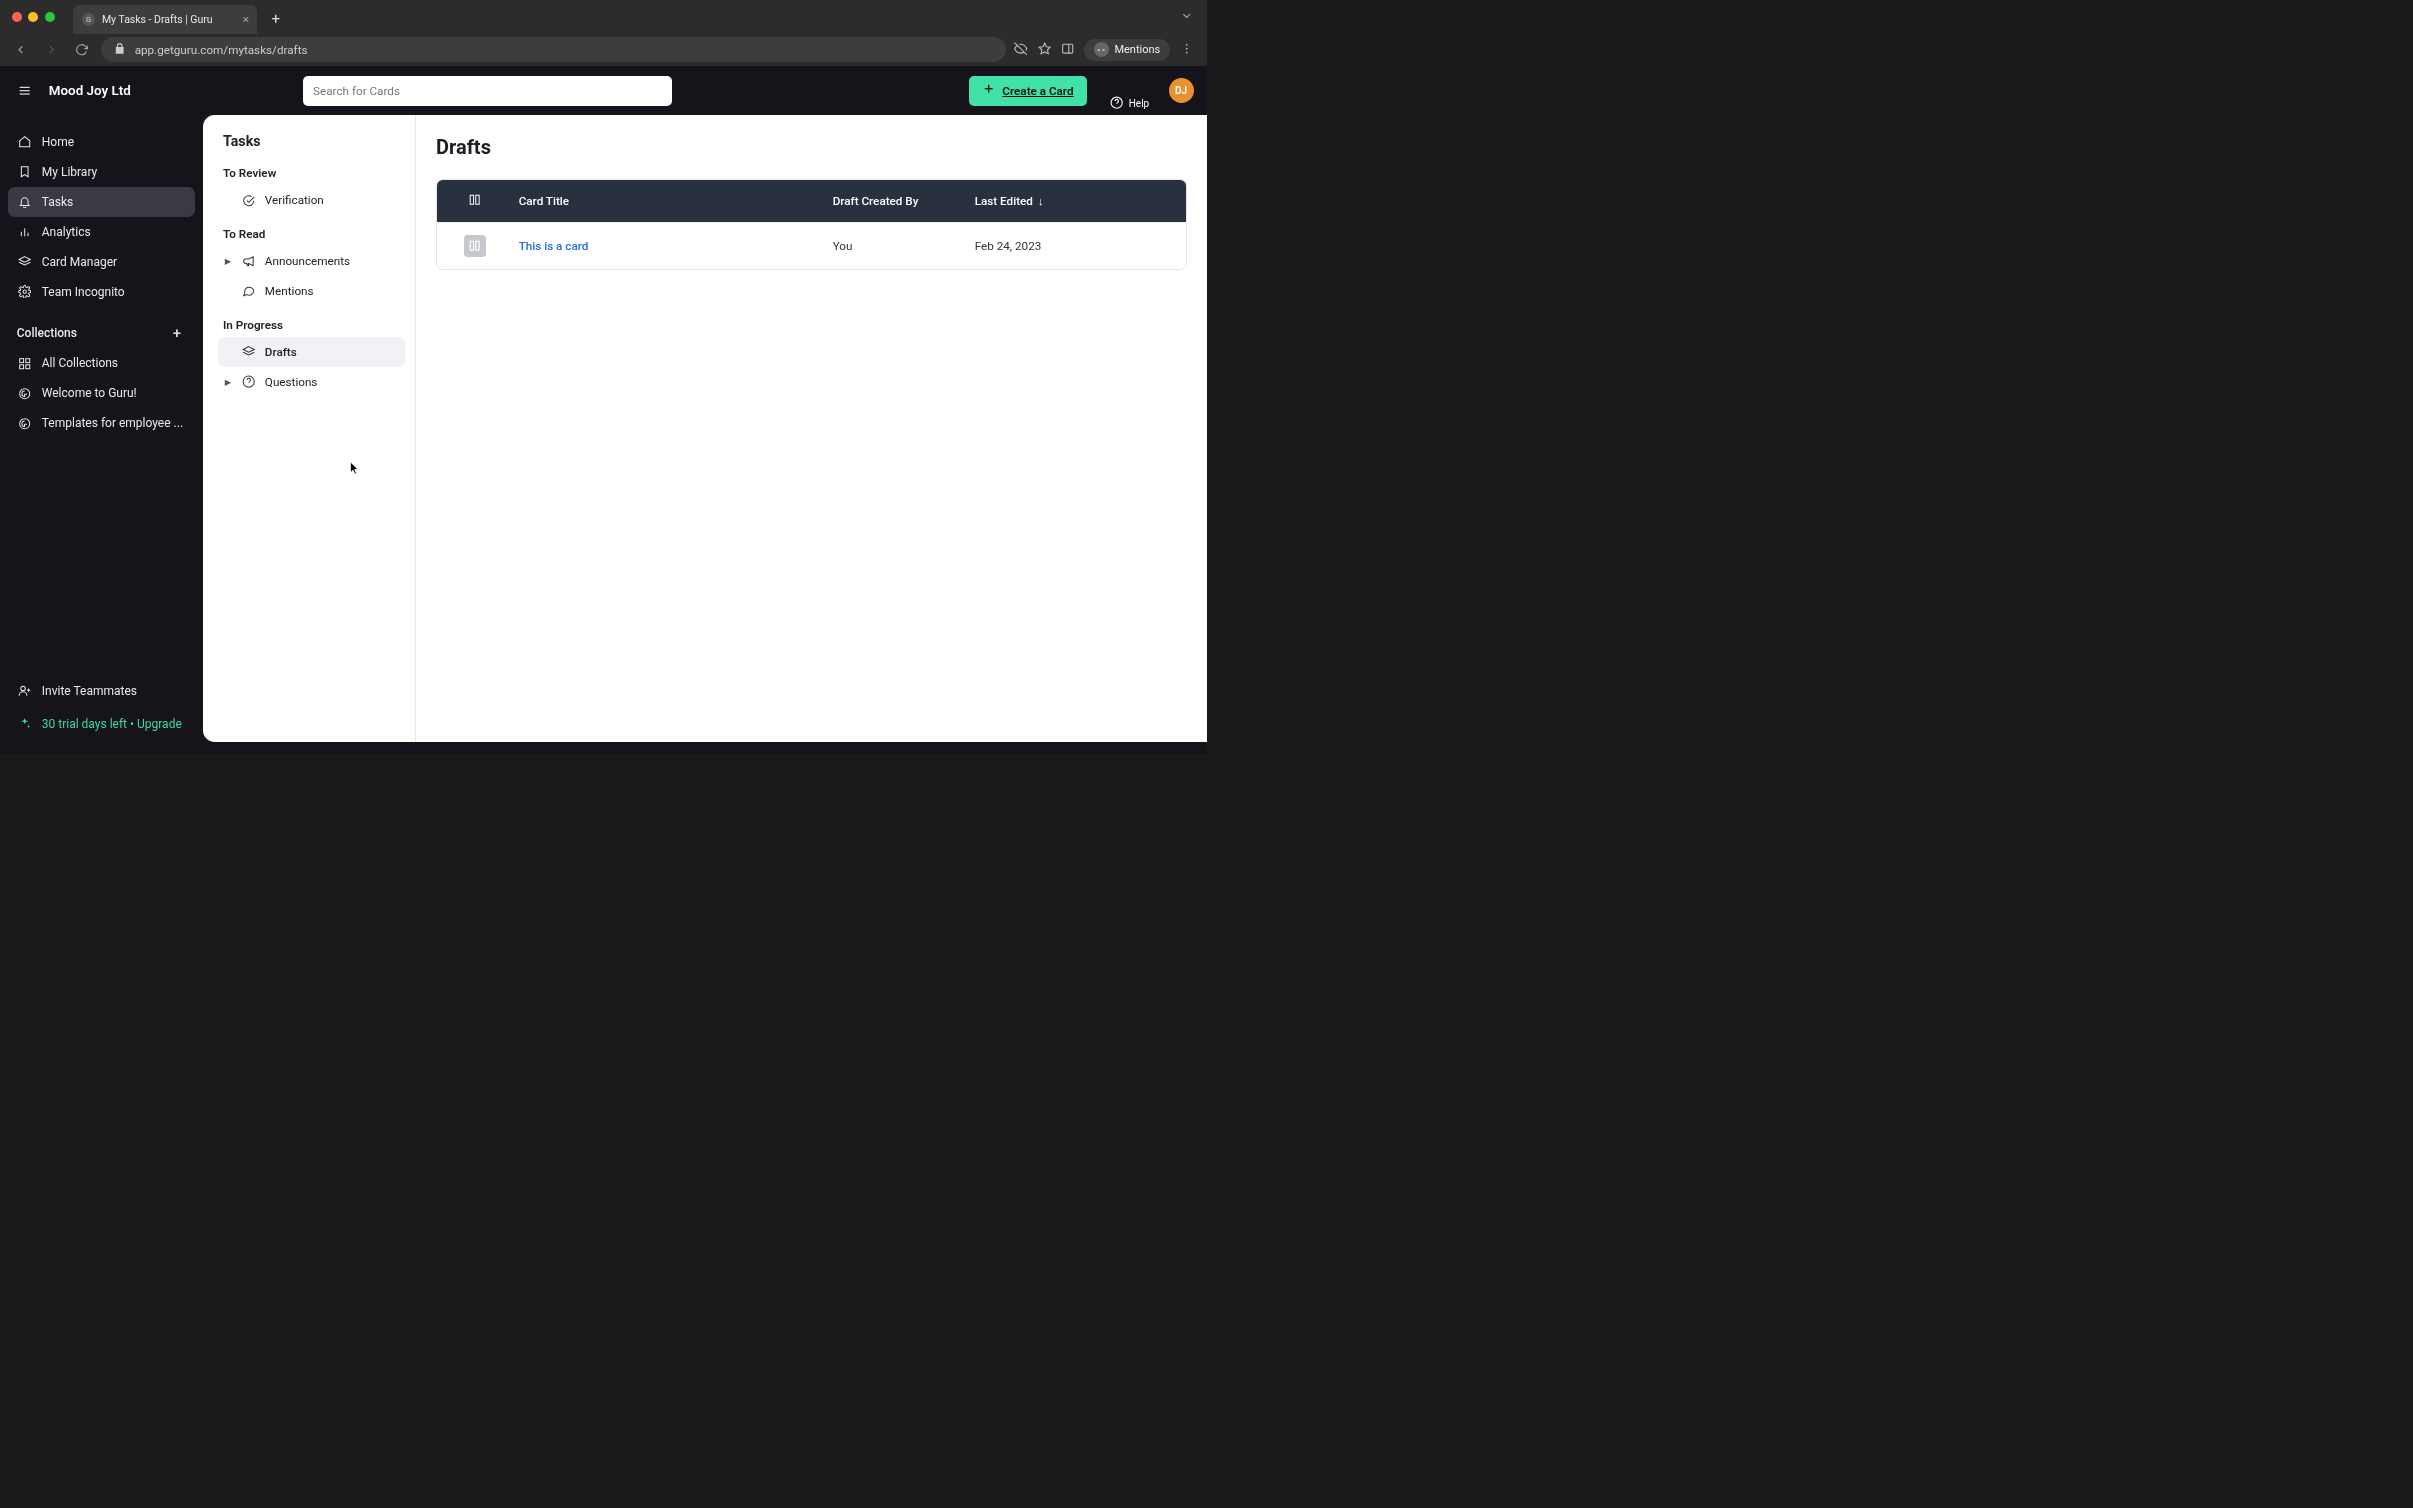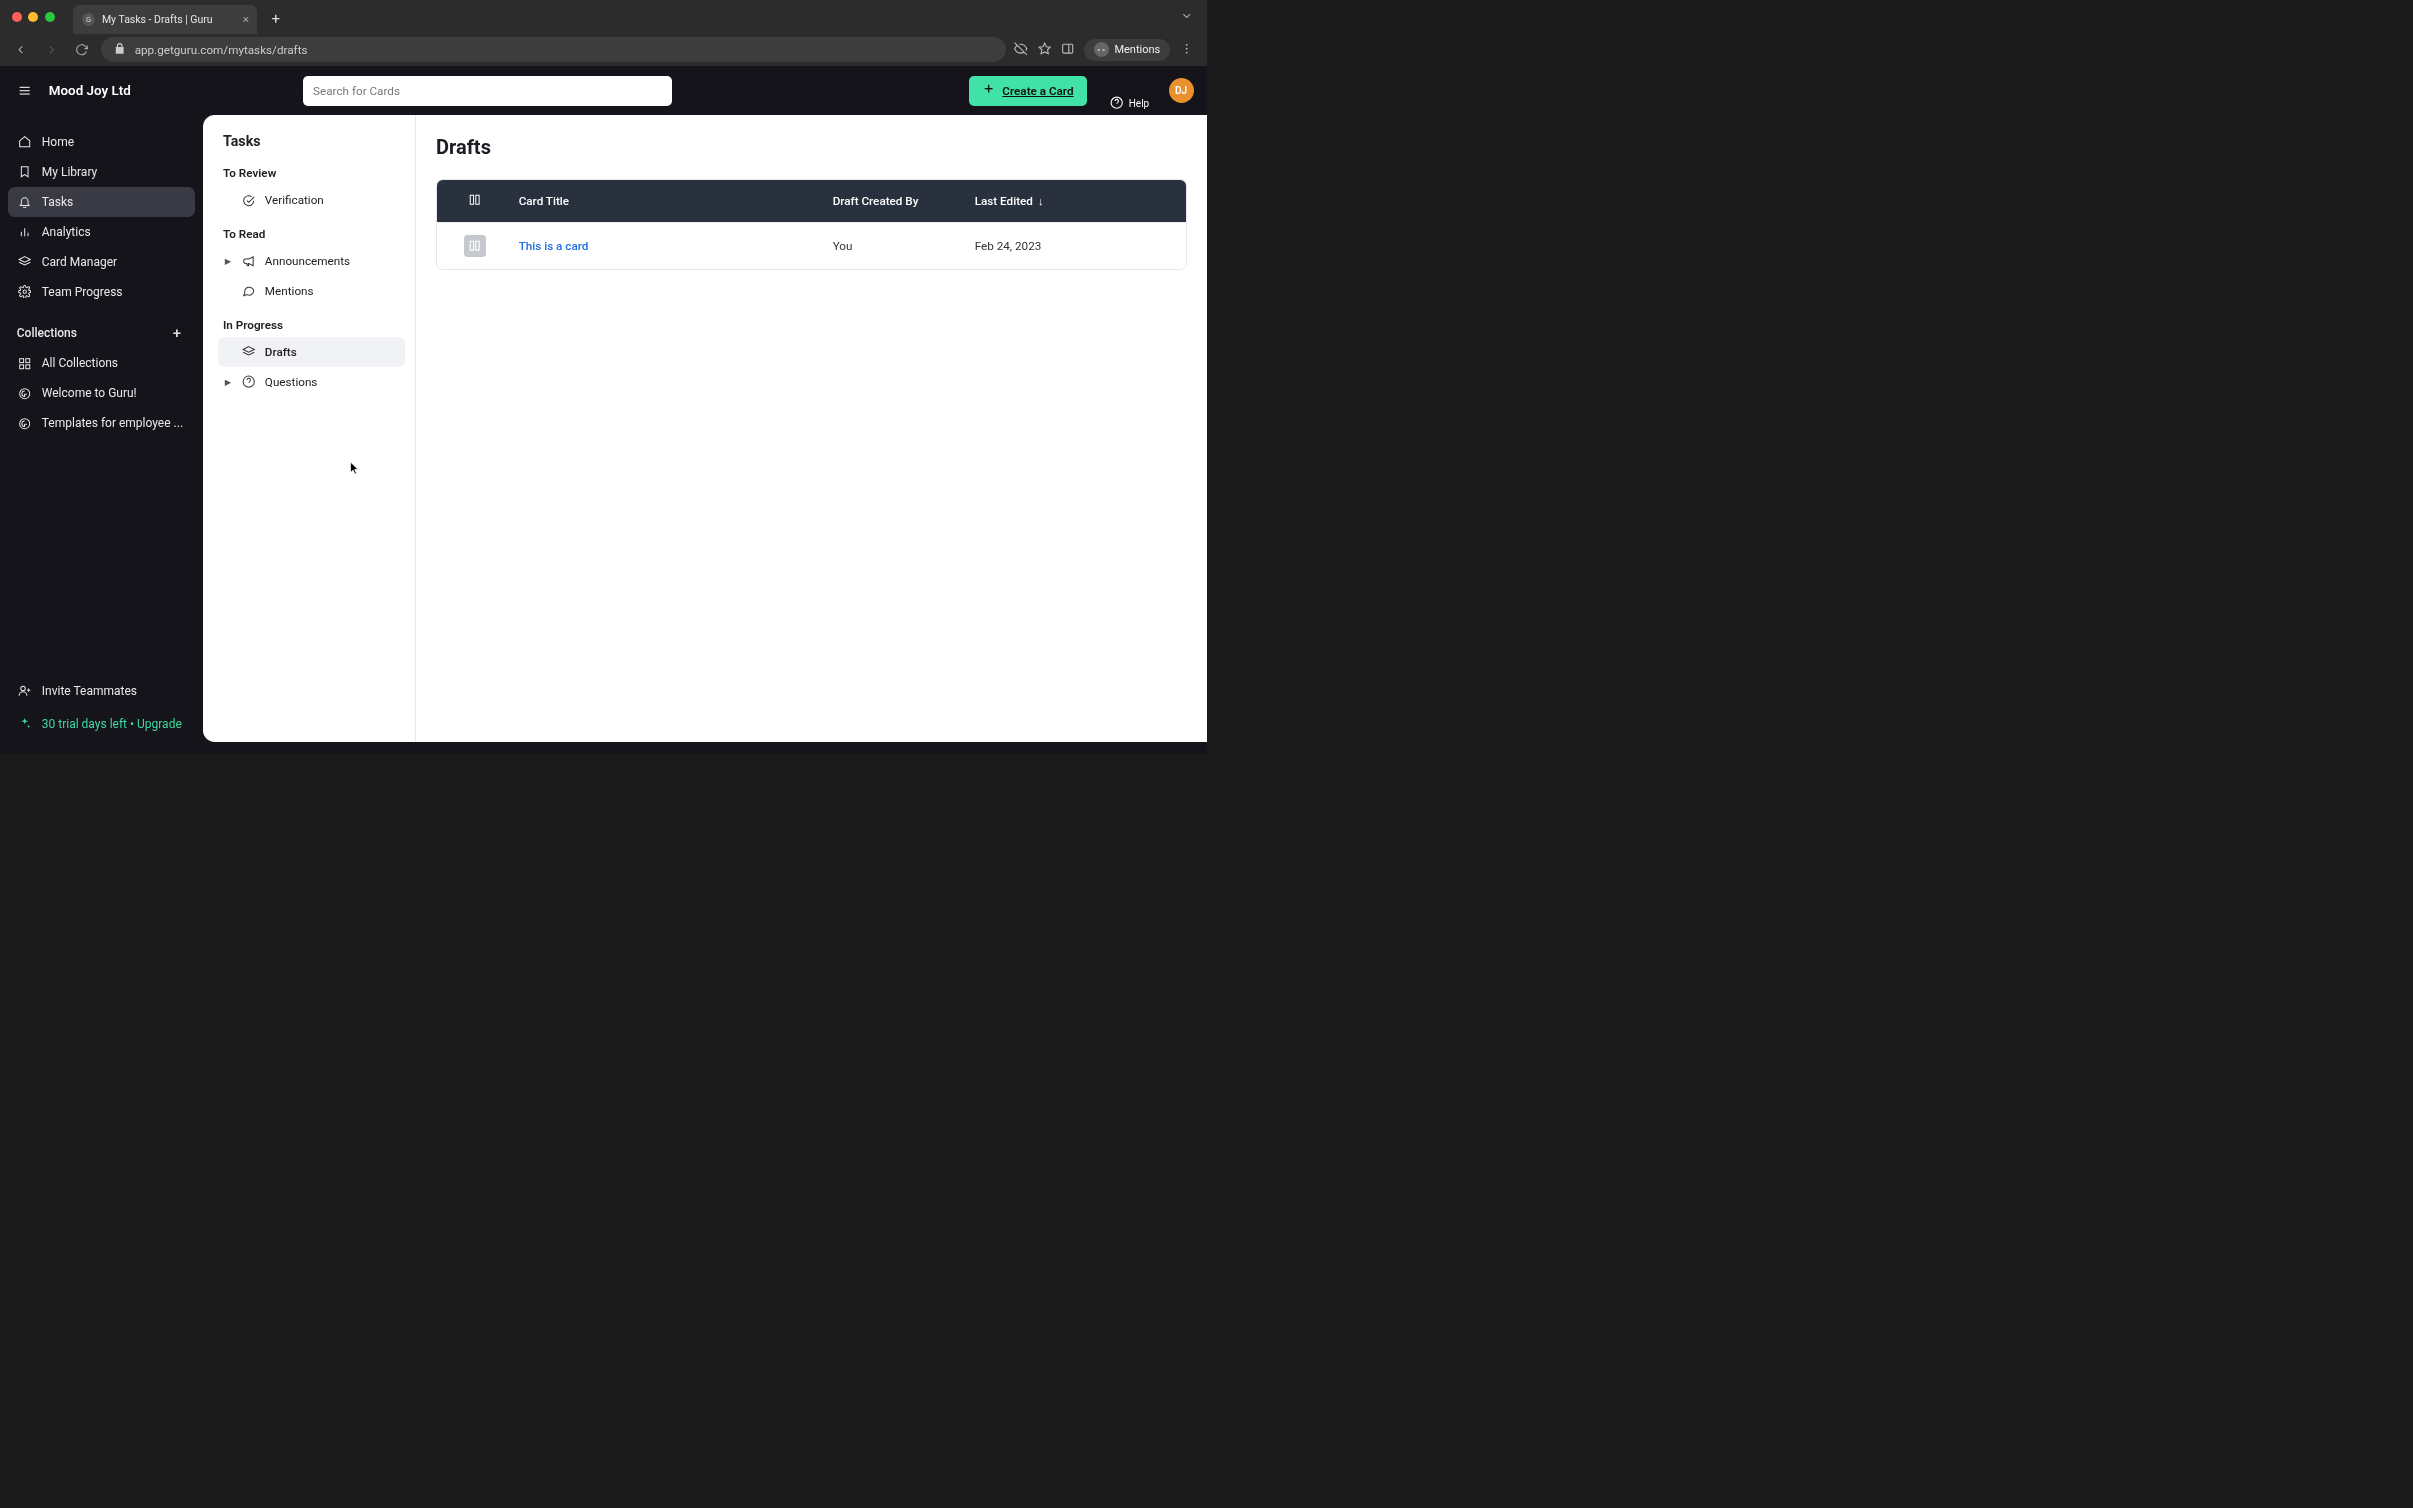--- a/index.html
+++ b/index.html
@@ -364,21 +364,21 @@
           </span>
         <span>Card Manager</span>
       </div>
       <div class="nav-item">
         <span class="icon-slot">
             <svg viewBox="0 0 24 24" fill="none" stroke="currentColor" stroke-width="1.8">
               <circle cx="12" cy="12" r="3"></circle>
               <path d="M19.4 15a1.7 1.7 0 00.34 1.87l.6.6a2 2 0 11-2.83 2.83l-.6-.6A1.7 1.7 0 0015 19.4a1.7 1.7 0 00-1 1.55V22a2 2 0 11-4 0v-.05A1.7 1.7 0 009 19.4a1.7 1.7 0 00-1.87.34l-.6.6A2 2 0 113.7 17.5l.6-.6A1.7 1.7 0 004.6 15 1.7 1.7 0 003.05 14H3a2 2 0 110-4h.05A1.7 1.7 0 004.6 9 1.7 1.7 0 004.26 7.13l-.6-.6A2 2 0 116.5 3.7l.6.6A1.7 1.7 0 009 4.6 1.7 1.7 0 0010 3.05V3a2 2 0 114 0v.05A1.7 1.7 0 0015 4.6a1.7 1.7 0 001.87-.34l.6-.6A2 2 0 1120.3 6.5l-.6.6A1.7 1.7 0 0019.4 9c.14.43.5.76.95.9H21a2 2 0 110 4h-.05a1.7 1.7 0 00-1.55 1z"></path>
             </svg>
           </span>
-        <span>Team Progress</span>
+        <span>Team Incognito</span>
       </div>
 
       <div class="section-head">
         <span>Collections</span>
         <span class="add-coll">+</span>
       </div>
       <div class="nav-item">
         <span class="icon-slot">
             <svg viewBox="0 0 24 24" fill="none" stroke="currentColor" stroke-width="1.8">
               <rect x="3" y="3" width="7" height="7"></rect>

